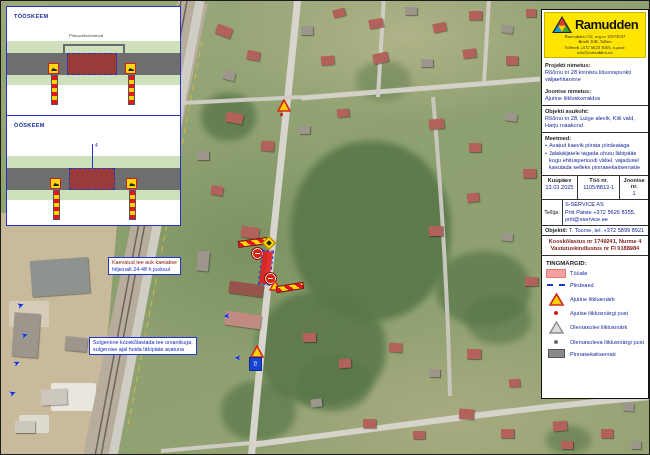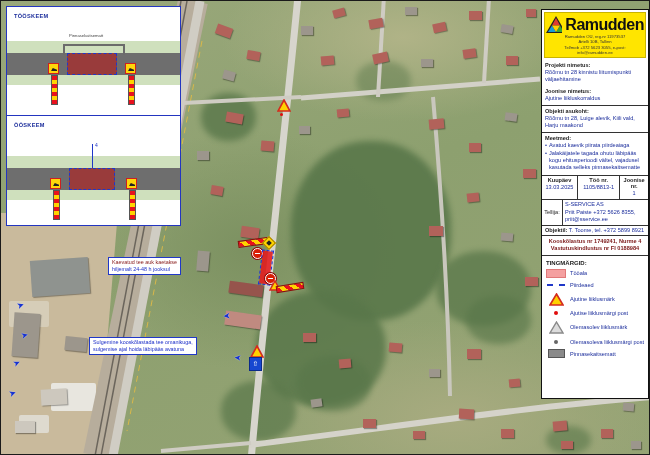--- a/index.html
+++ b/index.html
@@ -55,21 +55,21 @@
   .psign{position:absolute;width:11px;height:11px;background:#ffd60a;border:1px solid #cc2020;box-sizing:border-box;}
   .psign::after{content:"";position:absolute;left:2px;bottom:2px;width:6px;height:3px;background:#222;
     clip-path:polygon(0 100%,30% 0,100% 60%,100% 100%);}
   .dimline{position:absolute;width:1px;background:#2038c8;}
   .dimlabel{position:absolute;font-size:5px;color:#2038c8;}
   
   .panel{position:absolute;left:540px;top:8px;width:108px;height:390px;background:#fff;
     border:1px solid #111;box-sizing:border-box;font-size:5.6px;color:#1c2e9c;}
   .ybox{margin:2px;background:#ffe500;border:1px solid #c9b400;padding:2px 1px 2px;text-align:center;}
   .logo-row{display:flex;align-items:center;justify-content:center;gap:3px;}
-  .logo-word{font-size:16px;font-weight:bold;color:#111;letter-spacing:-0.5px;}
+  .logo-word{font-size:13px;font-weight:bold;color:#111;letter-spacing:-0.5px;}
   .co-line{font-size:4.2px;color:#333;line-height:1.25;}
   .sec{padding:2px 3px 3px;}
   .lab{font-weight:bold;color:#222;margin-bottom:1px;}
   .val{color:#1c2e9c;line-height:1.25;}
   .hr{border-top:1px solid #333;}
   .bullets{margin:1px 0 0;padding:0;list-style:none;}
   .bullets li{display:flex;gap:2px;line-height:1.25;margin-bottom:1px;}
   .tbl{display:flex;border-top:1px solid #333;border-bottom:1px solid #333;text-align:center;}
   .tbl .c{padding:1.5px 1px;box-sizing:border-box;}
   .tbl .c+.c{border-left:1px solid #333;}

